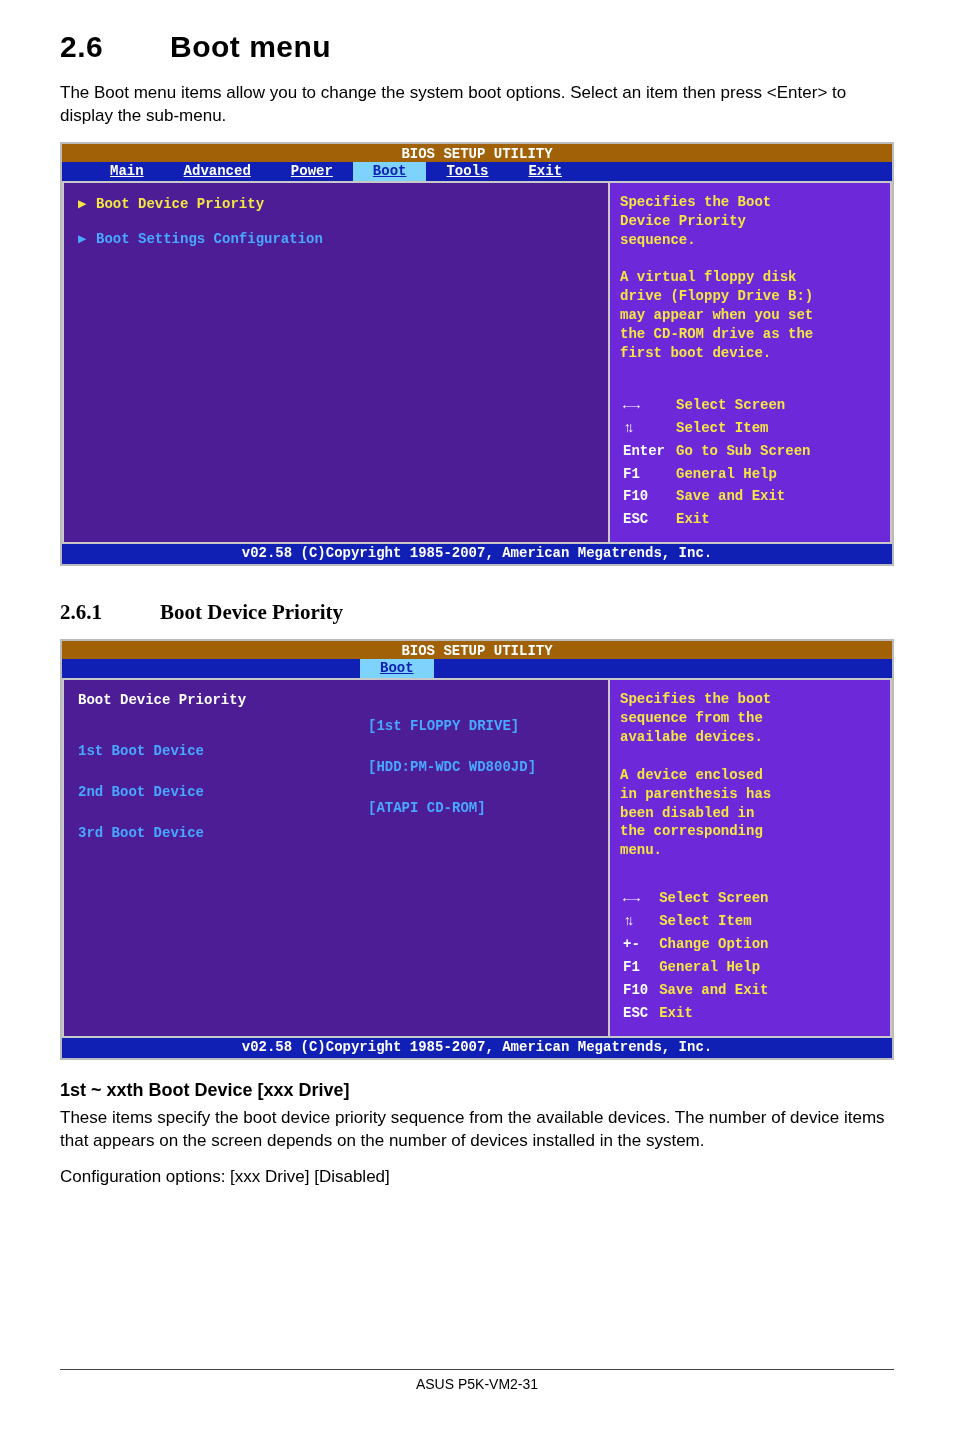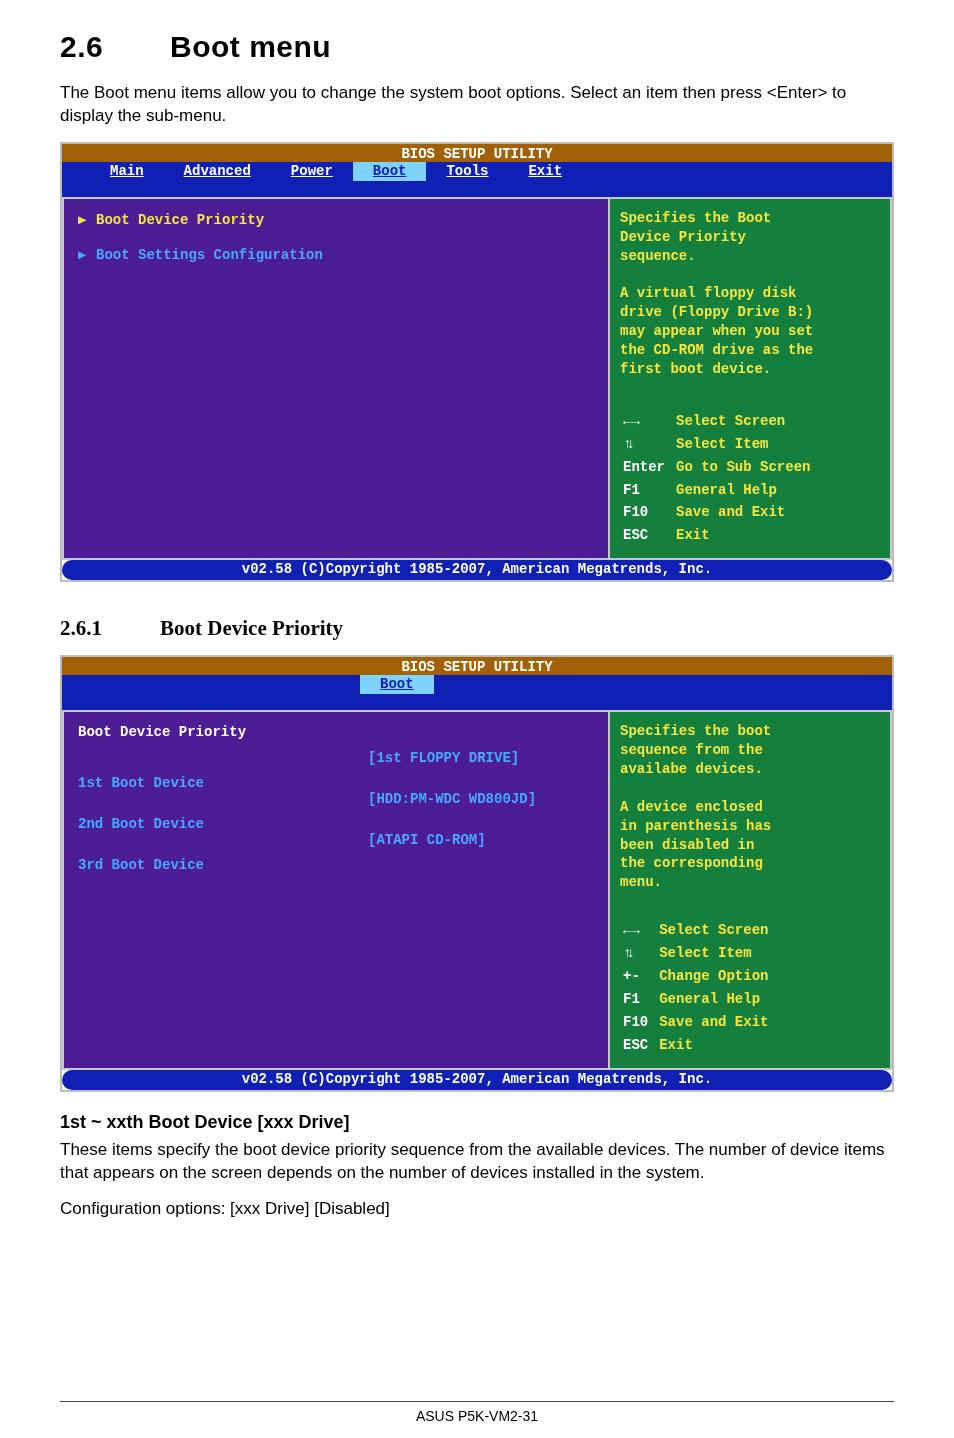--- a/index.html
+++ b/index.html
@@ -38,21 +38,21 @@
   color: #ffffff;
 }
 .bios .topbar {
   background: #a16207;
   text-align: center;
   padding: 2px 0 0 0;
 }
 .bios .menubar {
   background: #1020b5;
   display: flex;
-  padding: 0 14px 16px 28px;
+  padding: 0 14px 0 28px;
   gap: 0;
 }
 .bios .menubar .tab {
   padding: 1px 20px 2px 20px;
   text-decoration: underline;
 }
 .bios .menubar .tab.active {
   background: #7dd3fc;
   color: #1020b5;
 }
@@ -63,21 +63,21 @@
 .bios .left-pane {
   flex: 1;
   background: #4c1d95;
   border: 2px solid #c8c8c8;
   border-right: none;
   padding: 12px 14px 20px 14px;
   color: #48a8ff;
 }
 .bios .right-pane {
   width: 260px;
-  background: #15803d;
+  background: #6d28d9;
   border: 2px solid #c8c8c8;
   padding: 10px 10px;
   color: #f5e642;
   line-height: 1.35;
 }
 .bios .left-pane .row {
   color: #f5e642;
   margin-bottom: 4px;
 }
 .bios .left-pane .row.sub {
@@ -103,21 +103,20 @@
   letter-spacing: -5px;
 }
 .bios .right-pane .nav-hints .desc {
   color: #f5e642;
 }
 .bios .bottombar {
   background: #1020b5;
   text-align: center;
   color: #ffffff;
   padding: 1px 0 3px 0;
-  border-radius: 10px;
 }
 .bios-small .left-pane {
   min-height: 260px;
 }
 .bios-large .left-pane {
   min-height: 290px;
 }
 .sec-sub-title {
   font-size: 21px;
   font-weight: bold;

